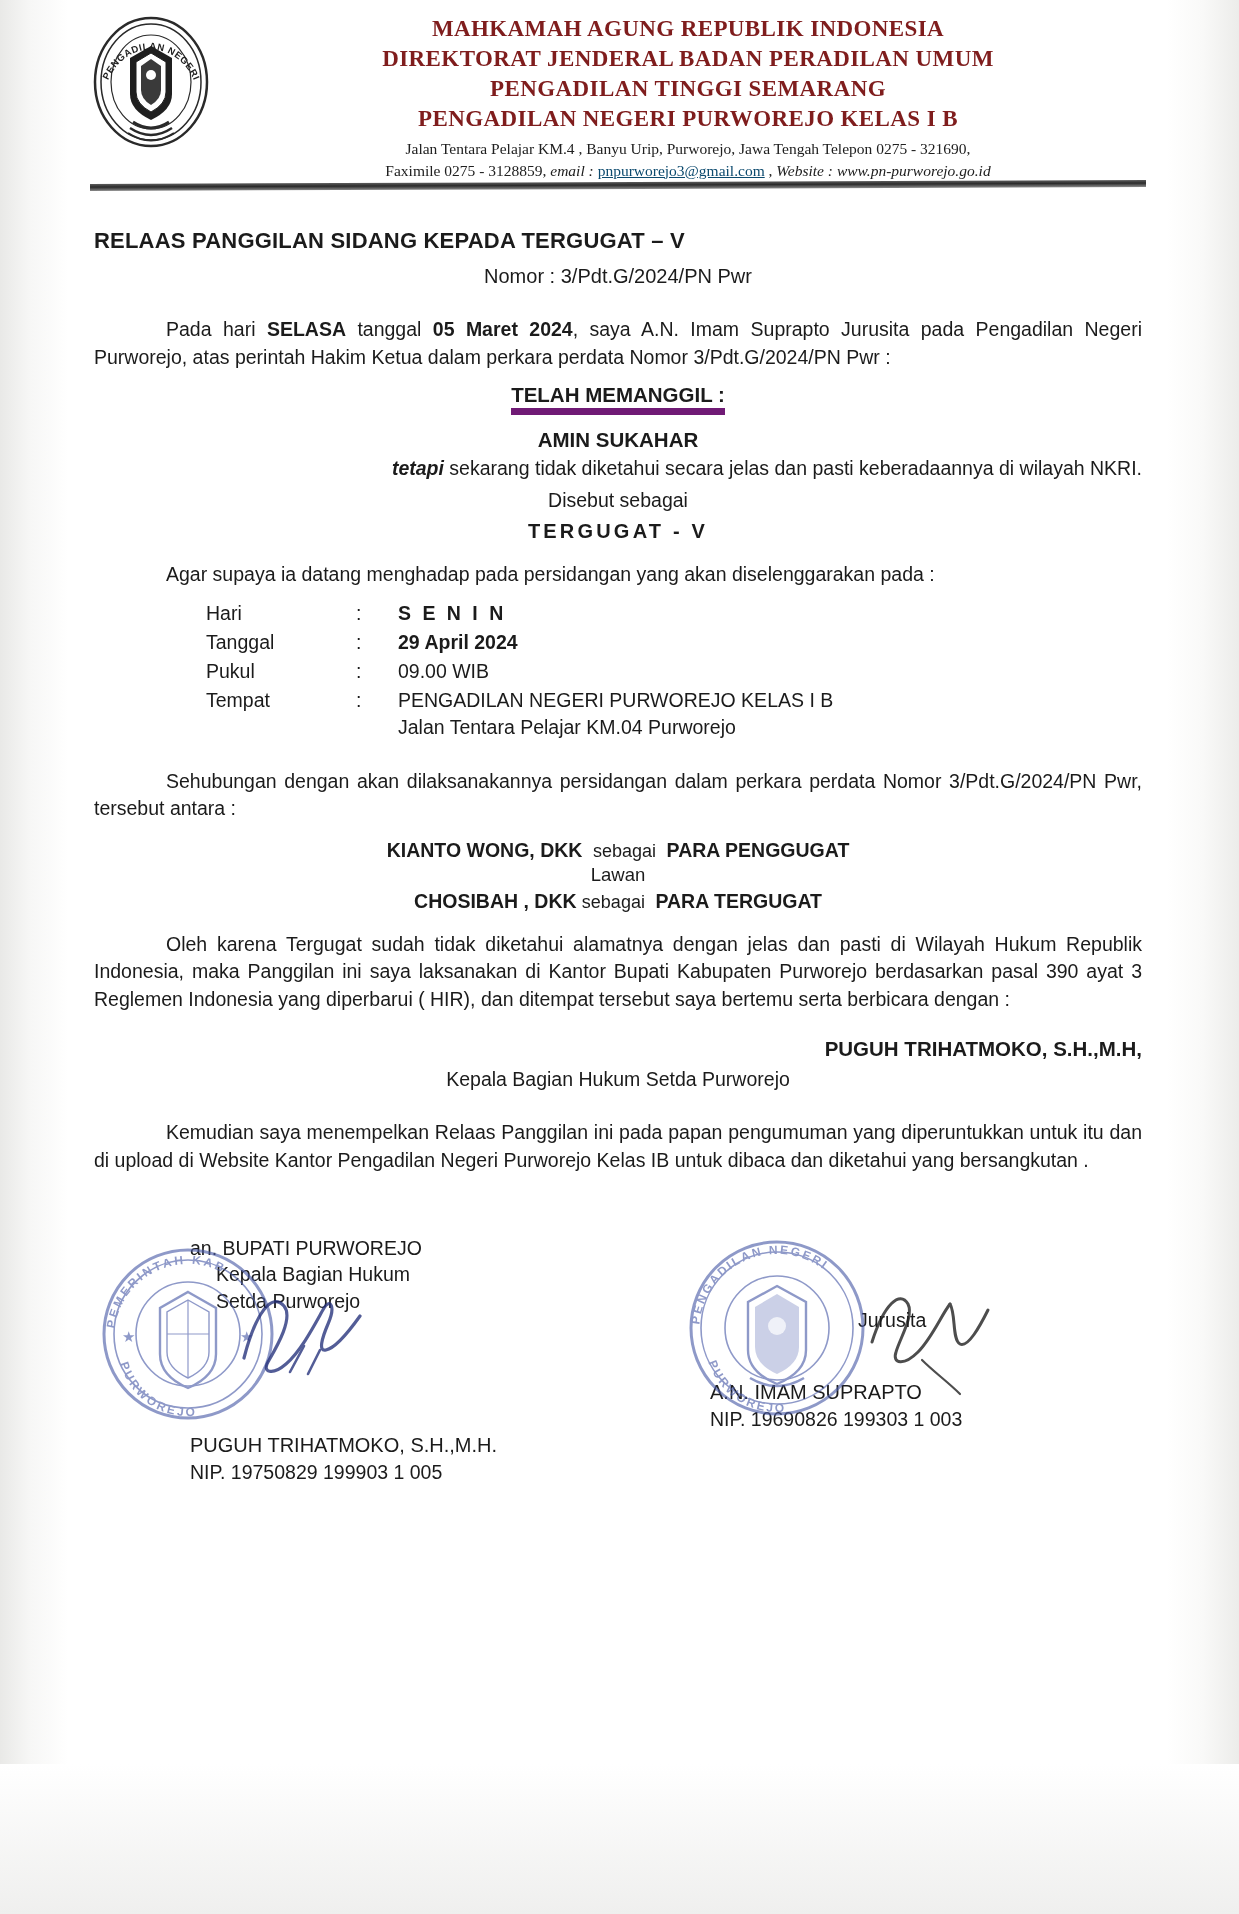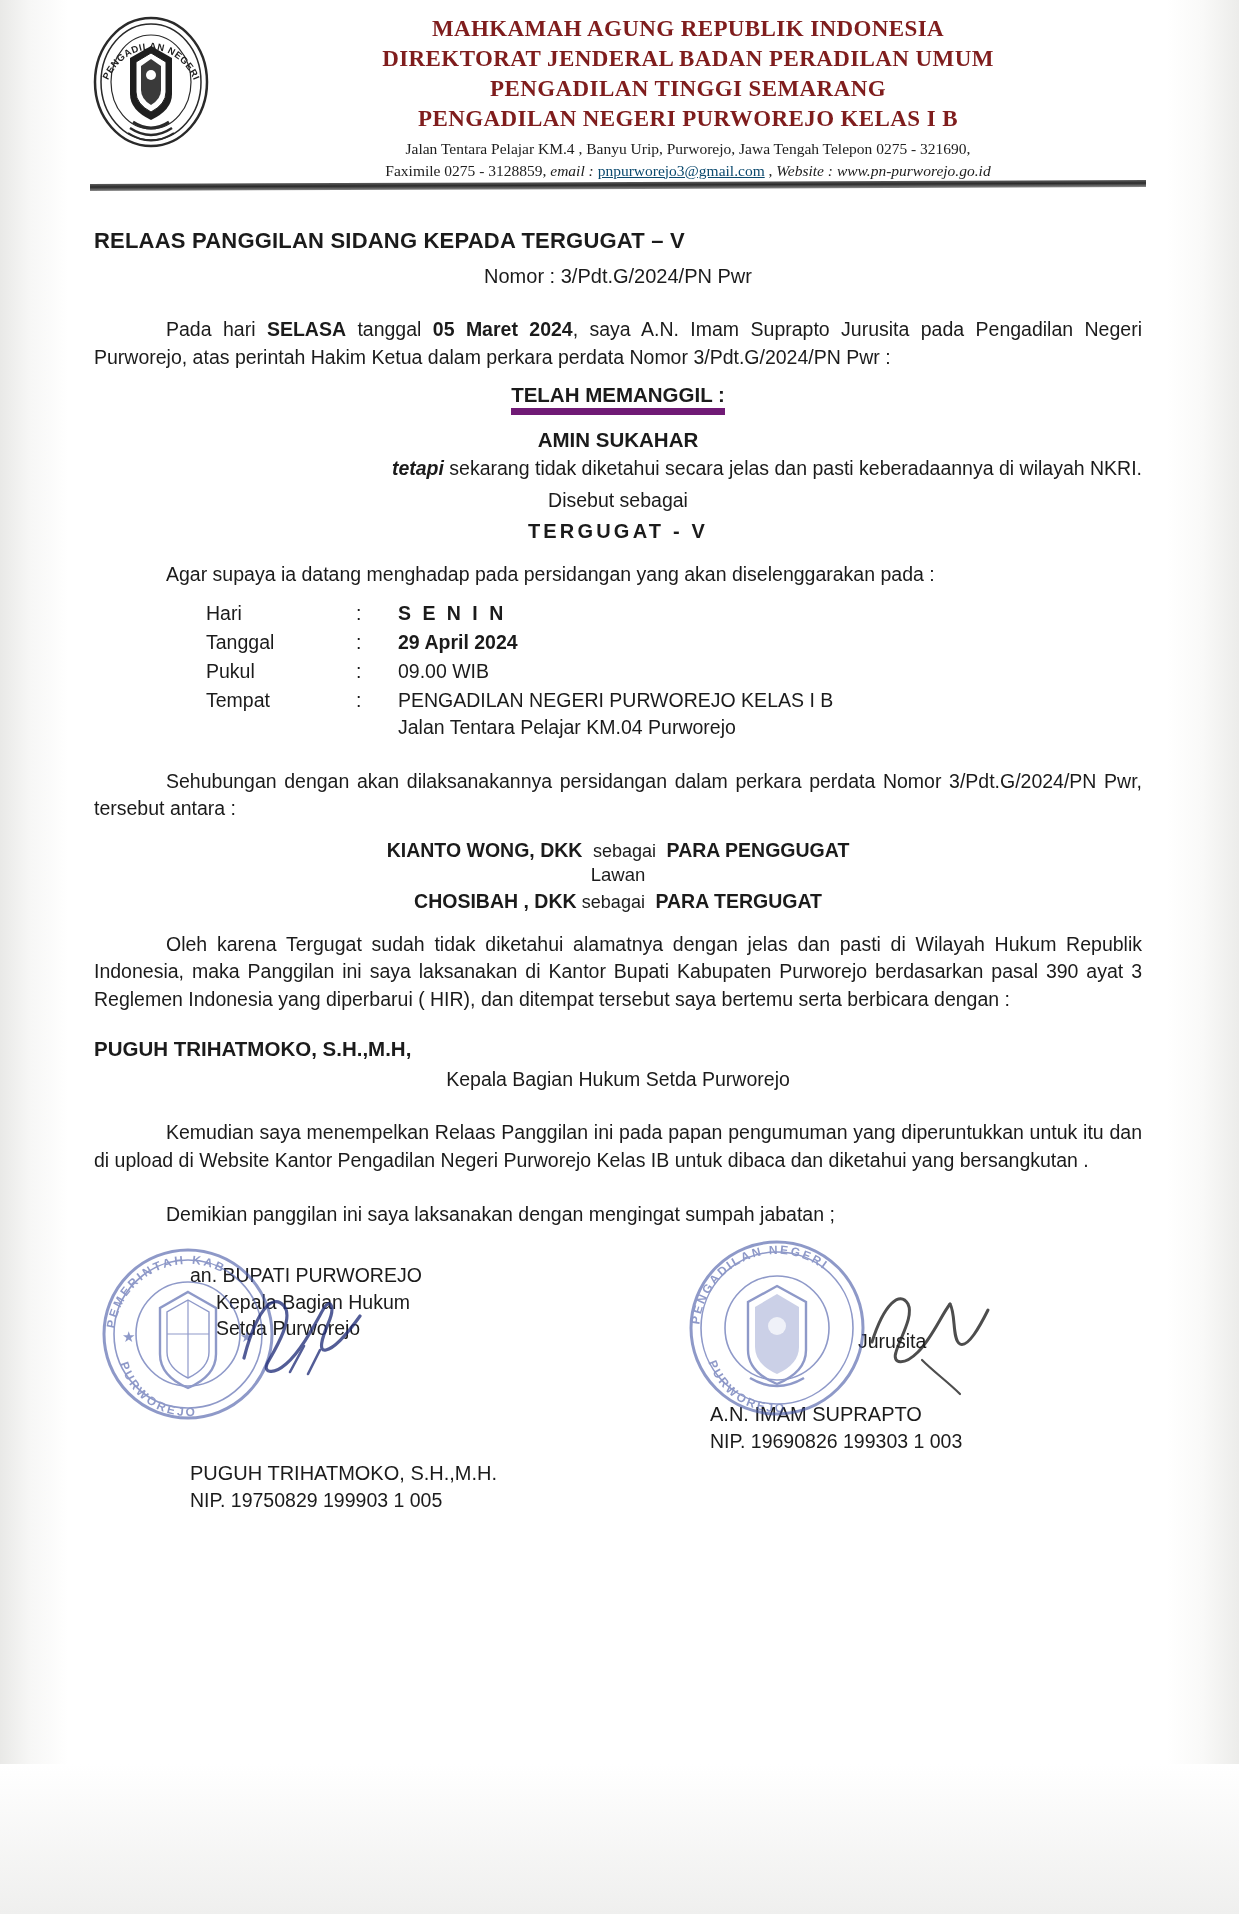--- a/index.html
+++ b/index.html
@@ -192,21 +192,21 @@
     text-align: center;
     font-size: 19px;
     line-height: 1.34;
   }
   .parties .pname { font-weight: bold; font-size: 19.5px; }
   .parties .sebagai { font-weight: normal; font-size: 18px; }
   .parties .prole { font-weight: bold; font-size: 19.5px; }
   .parties .lawan { font-size: 18.5px; }
 
   .sig-name {
-    text-align: left;
+    text-align: right;
     font-weight: bold;
     font-size: 20.5px;
     margin-top: 4px;
   }
   .sig-sub {
     text-align: center;
     font-size: 19.5px;
     margin-top: 2px;
   }
 
@@ -223,21 +223,21 @@
     position: absolute;
     left: 96px;
     top: 0;
     width: 420px;
     font-size: 19.5px;
     line-height: 1.36;
   }
   .sig-right {
     position: absolute;
     right: 12px;
-    top: 66px;
+    top: 72px;
     width: 420px;
     text-align: left;
     font-size: 19.5px;
     line-height: 1.36;
   }
   .sig-left .nm, .sig-right .nm {
     margin-top: 118px;
     font-size: 20px;
   }
   .sig-right .nm { margin-top: 46px; }
@@ -379,21 +379,20 @@
 
       <div class="sig-name">PUGUH TRIHATMOKO, S.H.,M.H,</div>
       <div class="sig-sub">Kepala Bagian Hukum Setda  Purworejo</div>
 
       <div class="gap-m"></div>
 
       <p class="para">Kemudian saya menempelkan Relaas Panggilan ini pada papan pengumuman yang diperuntukkan untuk itu dan di upload di Website Kantor Pengadilan Negeri Purworejo Kelas IB untuk dibaca dan diketahui yang bersangkutan .</p>
 
       <div class="gap-m"></div>
 
-      <p class="para">Demikian panggilan ini saya laksanakan dengan mengingat sumpah jabatan ;</p>
 
       <div class="sigblock">
 
         <div class="sig-left">
           <div>an. BUPATI PURWOREJO</div>
           <div style="margin-left:26px;">Kepala Bagian Hukum</div>
           <div style="margin-left:26px;">Setda Purworejo</div>
           <div class="nm">PUGUH TRIHATMOKO, S.H.,M.H.</div>
           <div class="nip">NIP. 19750829 199903 1 005</div>
         </div>

